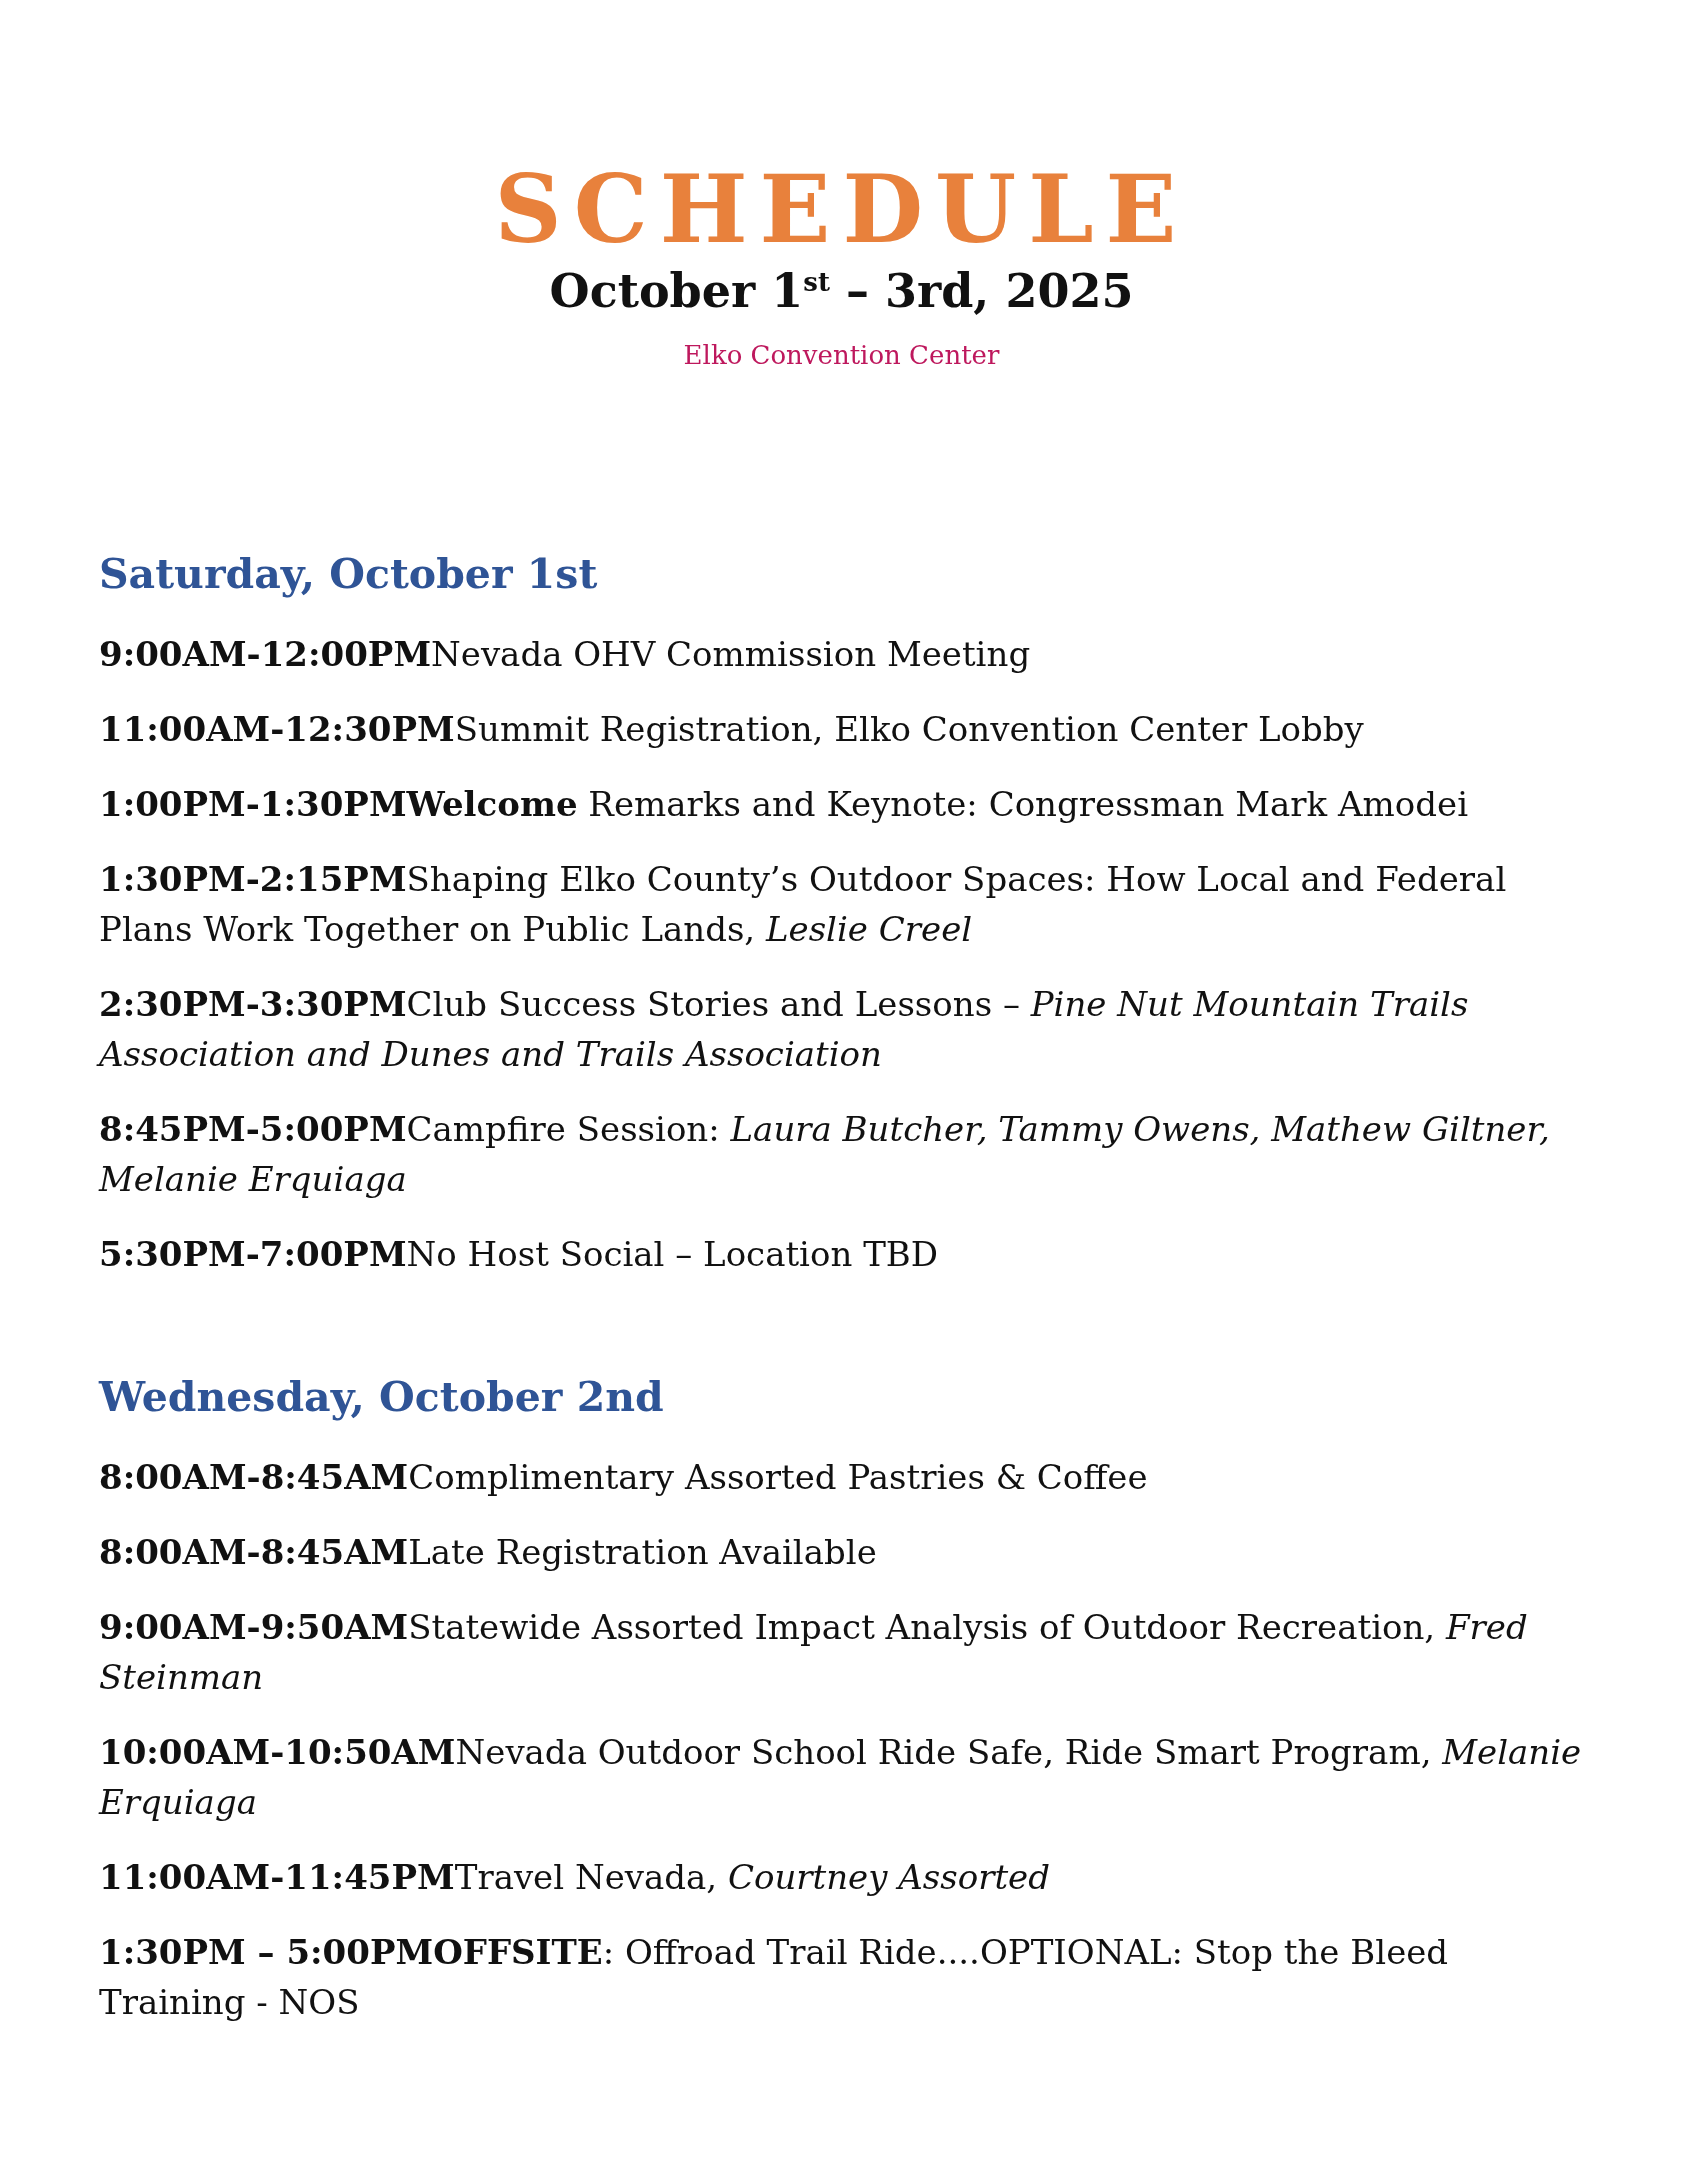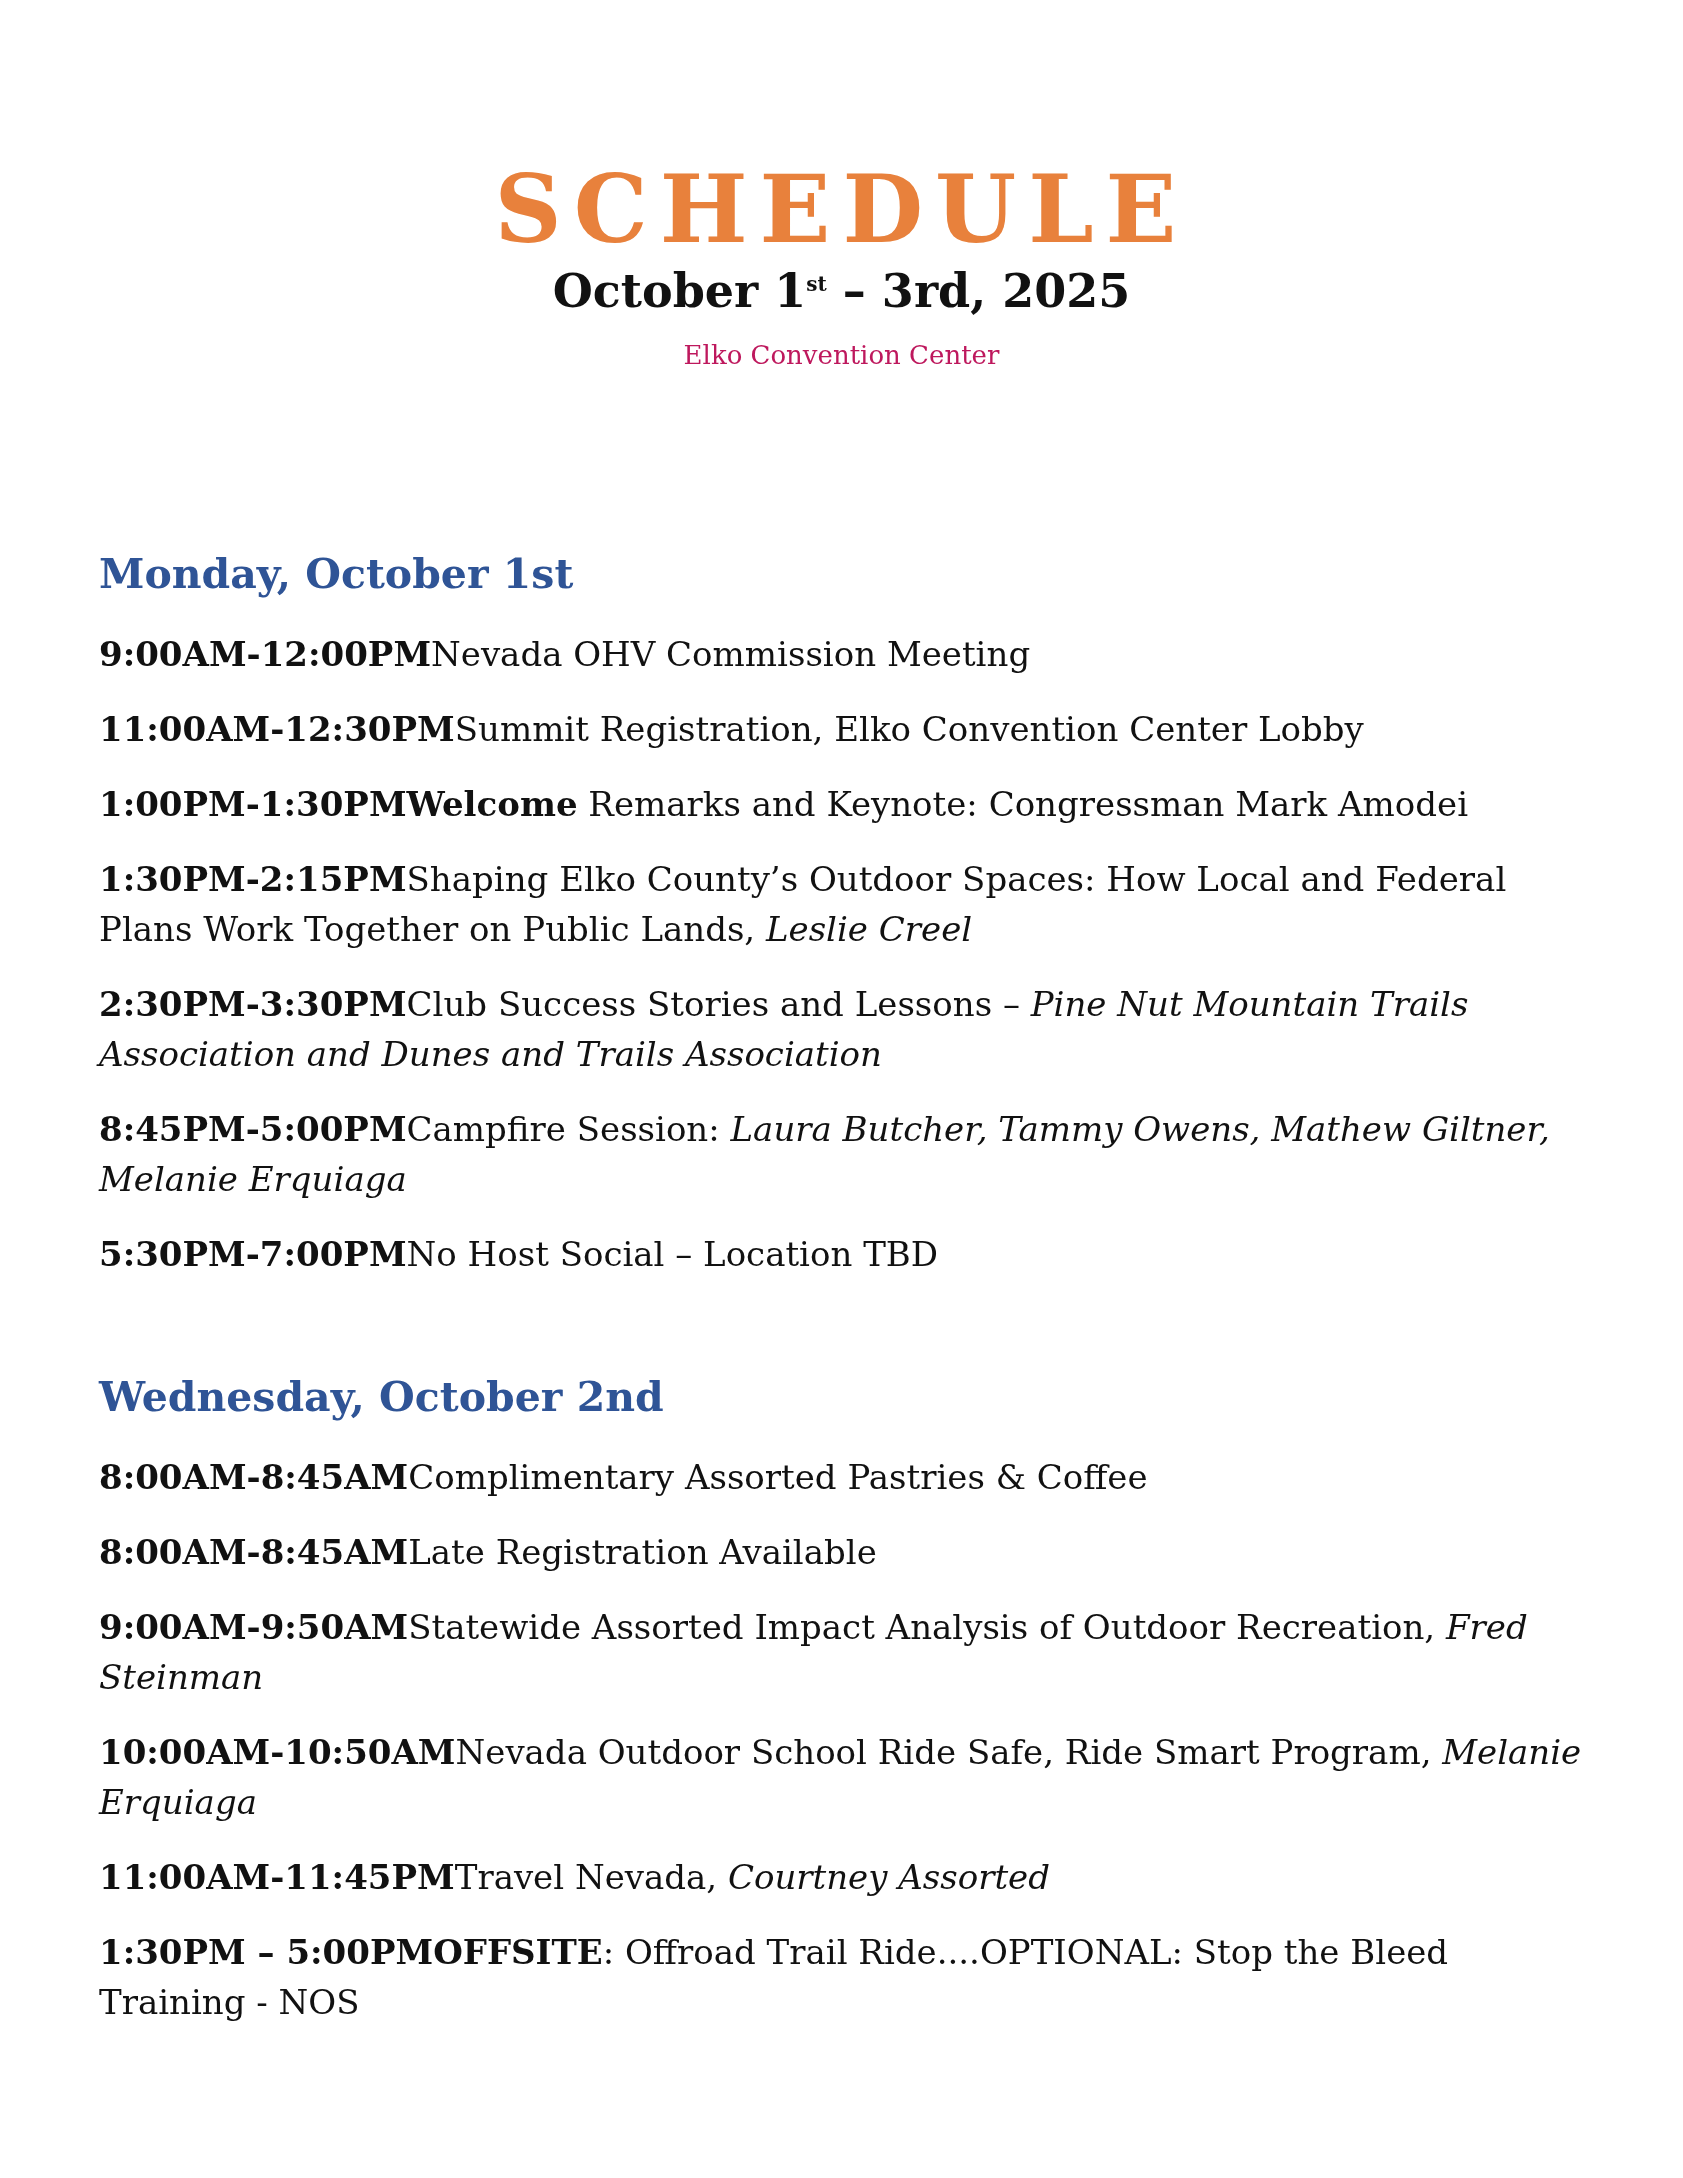--- a/index.html
+++ b/index.html
@@ -30,21 +30,21 @@
     color: var(--accent-orange, #E8813C);
   }
   .doc-subtitle {
     margin-top: 8px;
     font-size: 46px;
     line-height: 1.2;
     font-weight: bold;
     color: #111;
   }
   .doc-subtitle sup {
-    font-size: 20px;
+    font-size: 26px;
     vertical-align: super;
     line-height: 0;
   }
   .doc-venue {
     margin-top: 20px;
     font-size: 26px;
     line-height: 1.25;
     color: #be185d;
   }
   .day { margin-top: 178px; }
@@ -75,21 +75,21 @@
 
 <div class="page">
   <header class="doc-header">
     <h1 class="doc-title">SCHEDULE</h1>
     <div class="doc-subtitle"><span>October 1</span><sup>st</sup><span> – 3rd, 2025</span></div>
     <div class="doc-venue">Elko Convention Center</div>
   </header>
 
   <main id="days">
       <section class="day">
-        <h2 class="day-heading">Monday, October 1st</h2>
+        <h2 class="day-heading">Saturday, October 1st</h2>
         <p class="event"><span class="time">9:00AM-12:00PM</span><span class="desc"><span>Nevada OHV Commission Meeting</span></span></p>
         <p class="event"><span class="time">11:00AM-12:30PM</span><span class="desc"><span>Summit Registration, Elko Convention Center Lobby</span></span></p>
         <p class="event"><span class="time">1:00PM-1:30PM</span><span class="desc"><b>Welcome</b><span> Remarks and Keynote: Congressman Mark Amodei</span></span></p>
         <p class="event"><span class="time">1:30PM-2:15PM</span><span class="desc"><span>Shaping Elko County’s Outdoor Spaces: How Local and Federal Plans Work Together on Public Lands, </span><i>Leslie Creel</i></span></p>
         <p class="event"><span class="time">2:30PM-3:30PM</span><span class="desc"><span>Club Success Stories and Lessons – </span><i>Pine Nut Mountain Trails Association and Dunes and Trails Association</i></span></p>
         <p class="event"><span class="time">8:45PM-5:00PM</span><span class="desc"><span>Campfire Session: </span><i>Laura Butcher, Tammy Owens, Mathew Giltner, Melanie Erquiaga</i></span></p>
         <p class="event"><span class="time">5:30PM-7:00PM</span><span class="desc"><span>No Host Social – Location TBD</span></span></p>
       </section>
       <section class="day">
         <h2 class="day-heading">Wednesday, October 2nd</h2>

